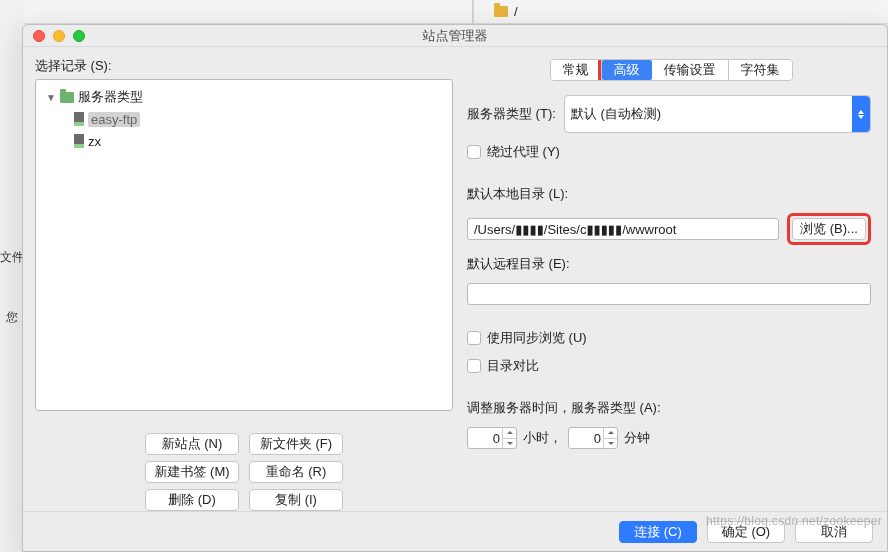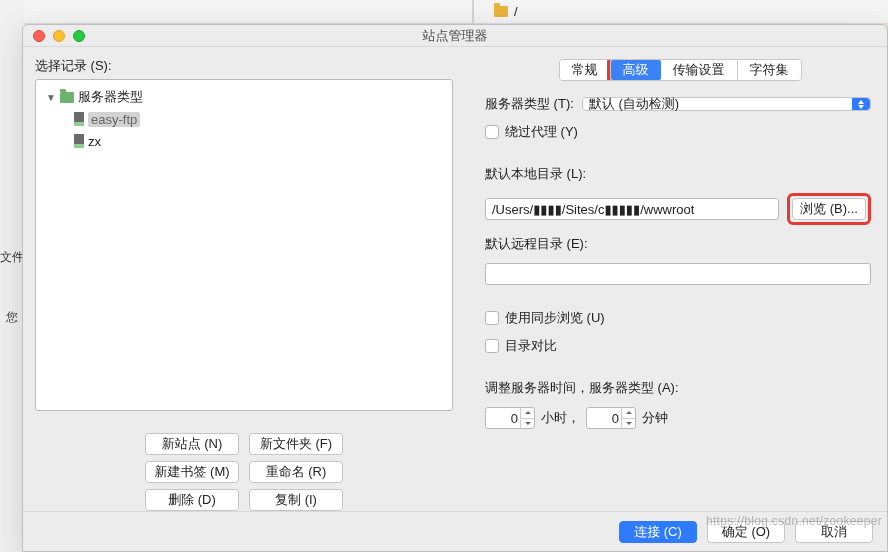--- a/index.html
+++ b/index.html
@@ -5,21 +5,21 @@
   * { box-sizing: border-box; font-family: -apple-system, "Helvetica Neue", Arial, sans-serif; }
   body { margin: 0; background: #f6dfe0; width: 888px; height: 552px; overflow: hidden; font-size: 13px; color: #222; }
   .window { position: absolute; left: 22px; top: 24px; width: 866px; height: 528px; background: #ececec; border: 1px solid #bfbfbf; border-radius: 6px 6px 0 0; box-shadow: 0 8px 30px rgba(0,0,0,0.15); }
   .titlebar { height: 22px; display: flex; align-items: center; position: relative; border-bottom: 1px solid #d9d9d9; }
   .traffic { display: flex; gap: 8px; padding-left: 10px; }
   .tl { width: 12px; height: 12px; border-radius: 50%; }
   .tl.red { background: #ff5f57; border: 1px solid #e1493f; }
   .tl.yel { background: #ffbd2e; border: 1px solid #e0a528; }
   .tl.grn { background: #28c940; border: 1px solid #1fa833; }
   .title { position: absolute; left: 0; right: 0; text-align: center; font-size: 13px; color: #4a4a4a; pointer-events: none; }
-  .content { display: flex; padding: 10px 12px 6px 12px; gap: 32px; height: 470px; justify-content: space-between; }
+  .content { display: flex; padding: 10px 12px 6px 12px; gap: 14px; height: 470px; justify-content: space-between; }
   .left { width: 418px; display: flex; flex-direction: column; }
   .listlabel { font-size: 13px; margin-bottom: 4px; }
   .tree { flex: 1; background: #fff; border: 1px solid #b9b9b9; border-radius: 3px; padding: 6px 4px; overflow: auto; }
   .node { display: flex; align-items: center; height: 22px; gap: 4px; padding-left: 6px; }
   .node .arrow { width: 10px; text-align: center; color: #6b6b6b; font-size: 10px; }
   .node .site { width: 10px; height: 14px; background: #6b6b6b; display: inline-block; position: relative; }
   .node .site::after { content: ""; position: absolute; bottom: 0; left: 0; right: 0; height: 4px; background: #8fce8f; }
   .node .folder { width: 14px; height: 11px; background: #6db26d; border-radius: 1px; position: relative; }
   .node .folder::before { content: ""; position: absolute; top: -3px; left: 0; width: 6px; height: 3px; background: #6db26d; border-radius: 1px 1px 0 0; }
   .node.sel span.name { background: #d2d2d2; color: #666; padding: 0 3px; border-radius: 2px; }
@@ -30,21 +30,21 @@
   .tabs { display: flex; justify-content: center; margin-bottom: 14px; margin-top: 2px; }
   .tabbar { display: flex; border: 1px solid #c6c6c6; border-radius: 4px; overflow: hidden; background: #fff; }
   .tab { height: 20px; padding: 0 12px; display: flex; align-items: center; font-size: 13px; border-right: 1px solid #c6c6c6; background: #fff; cursor: default; }
   .tab:last-child { border-right: none; }
   .tab.active { background: #3b82f6; color: #fff; }
   .hl { border: 3px solid #e53935; border-radius: 6px; padding: 1px; margin: -4px; }
   .hl .tab.active { border-radius: 2px; }
   .form { display: flex; flex-direction: column; gap: 10px; padding-right: 4px; }
   .row { display: flex; align-items: center; gap: 8px; }
   .lbl { font-size: 13px; white-space: nowrap; }
-  .select { flex: 1; height: 14px; background: #fff; border: 1px solid #c6c6c6; border-radius: 4px; display: flex; align-items: center; padding: 0 6px; position: relative; }
+  .select { flex: 1; height: 38px; background: #fff; border: 1px solid #c6c6c6; border-radius: 4px; display: flex; align-items: center; padding: 0 6px; position: relative; }
   .select .cap { position: absolute; right: 0; top: 0; bottom: 0; width: 18px; background: #2f7bff; border-radius: 0 4px 4px 0; display: flex; flex-direction: column; align-items: center; justify-content: center; gap: 1px; }
   .select .cap::before, .select .cap::after { content: ""; border-left: 3px solid transparent; border-right: 3px solid transparent; }
   .select .cap::before { border-bottom: 4px solid #fff; }
   .select .cap::after { border-top: 4px solid #fff; }
   .chkrow { display: flex; align-items: center; gap: 6px; }
   .chk { width: 14px; height: 14px; background: #fff; border: 1px solid #b6b6b6; border-radius: 3px; }
   .tin { height: 22px; flex: 1; background: #fff; border: 1px solid #b9b9b9; border-radius: 3px; padding: 0 6px; font-size: 13px; display: flex; align-items: center; }
   .step { width: 50px; height: 22px; background: #fff; border: 1px solid #b9b9b9; border-radius: 3px; display: flex; align-items: center; position: relative; padding-right: 14px; }
   .step span { flex: 1; text-align: right; padding-right: 2px; }
   .step .sbtn { position: absolute; right: 0; top: 0; bottom: 0; width: 14px; display: flex; flex-direction: column; }

